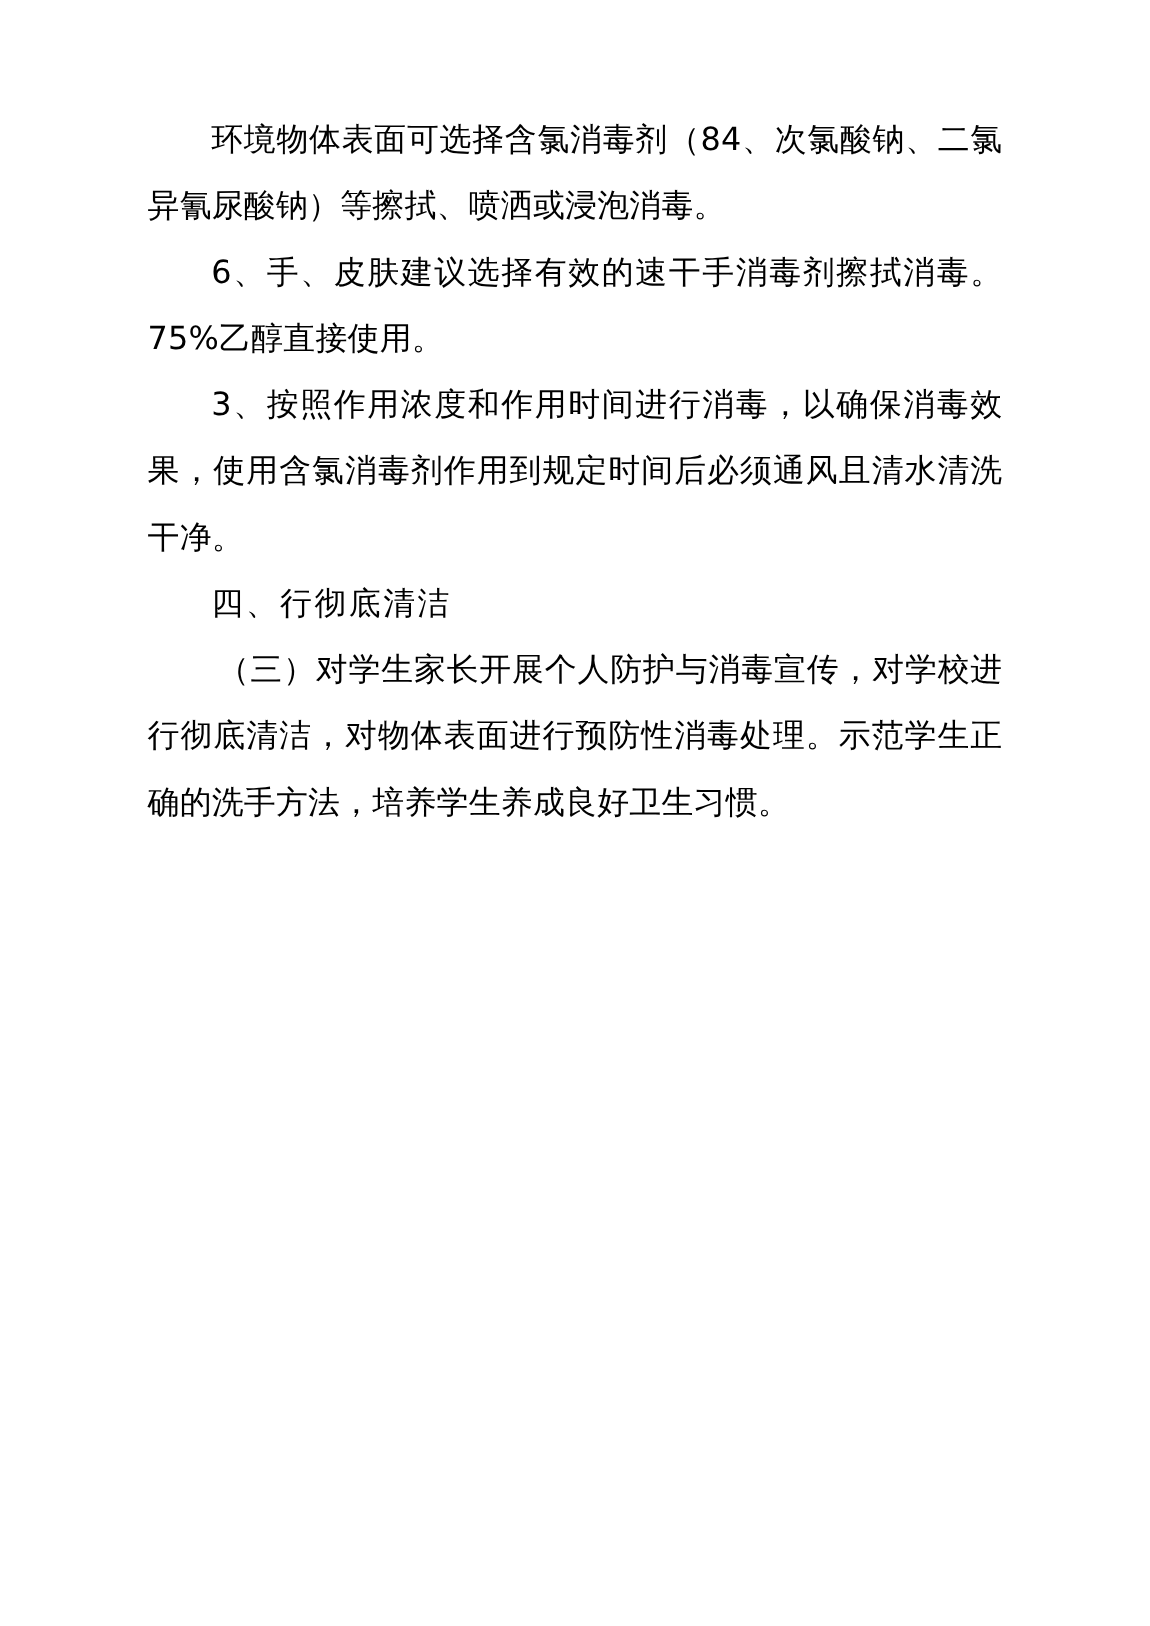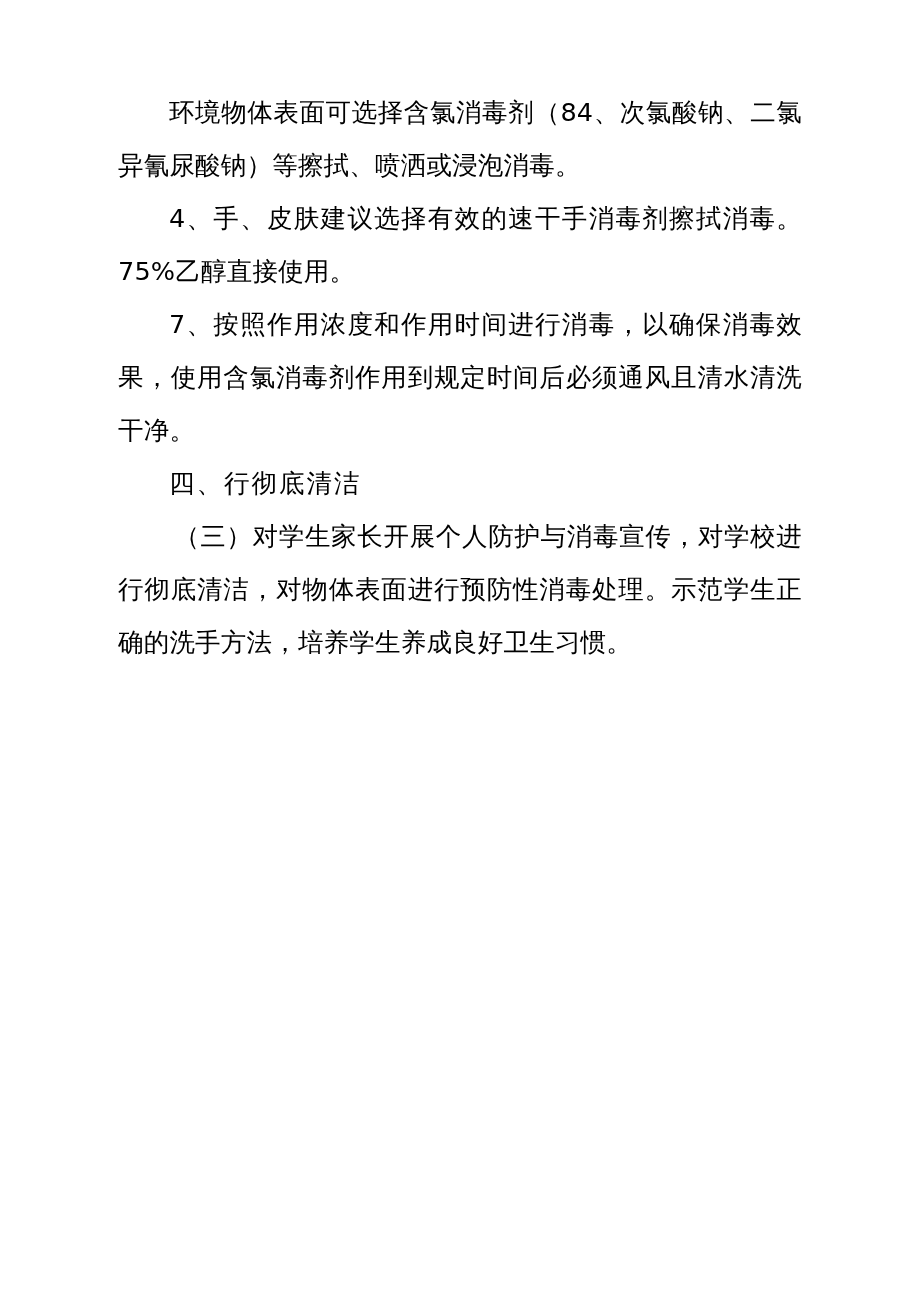--- a/index.html
+++ b/index.html
@@ -42,19 +42,19 @@
   p.para.indent2 {
     text-indent: 56px;
   }
 </style>
 </head>
 <body>
 
 <div class="page">
   <div class="doc-body">
     <p class="para">环境物体表面可选择含氯消毒剂（84、次氯酸钠、二氯  异氰尿酸钠）等擦拭、喷洒或浸泡消毒。</p>
-    <p class="para">4、手、皮肤建议选择有效的速干手消毒剂擦拭消毒。  75%乙醇直接使用。</p>
-    <p class="para">7、按照作用浓度和作用时间进行消毒，以确保消毒效   果，使用含氯消毒剂作用到规定时间后必须通风且清水清洗 干净。</p>
+    <p class="para">6、手、皮肤建议选择有效的速干手消毒剂擦拭消毒。  75%乙醇直接使用。</p>
+    <p class="para">3、按照作用浓度和作用时间进行消毒，以确保消毒效   果，使用含氯消毒剂作用到规定时间后必须通风且清水清洗 干净。</p>
     <p class="para heading">四、行彻底清洁</p>
     <p class="para indent2">（三）对学生家长开展个人防护与消毒宣传，对学校进  行彻底清洁，对物体表面进行预防性消毒处理。示范学生正   确的洗手方法，培养学生养成良好卫生习惯。</p>
 
   </div>
 </div>
 
 </body></html>

